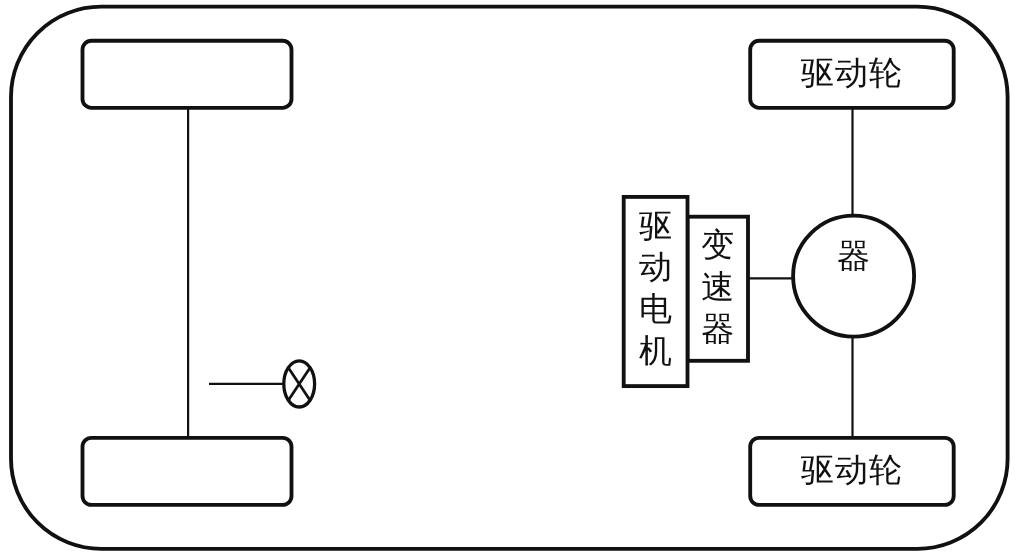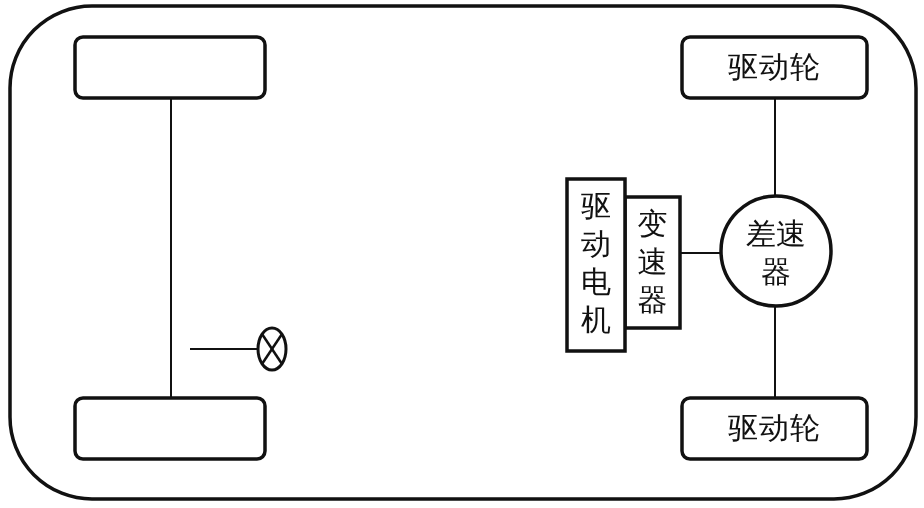--- a/index.html
+++ b/index.html
@@ -109,16 +109,15 @@
 
   
   <div class="label vertical-label" style="left:625px; top:205px; width:55px;">
     <span>变</span>
     <span>速</span>
     <span>器</span>
   </div>
 
   
   <div class="label diff-label" style="left:721px; top:215px;">
-    <span>差速</span>
     <span>器</span>
   </div>
 </div>
 
 </body></html>

